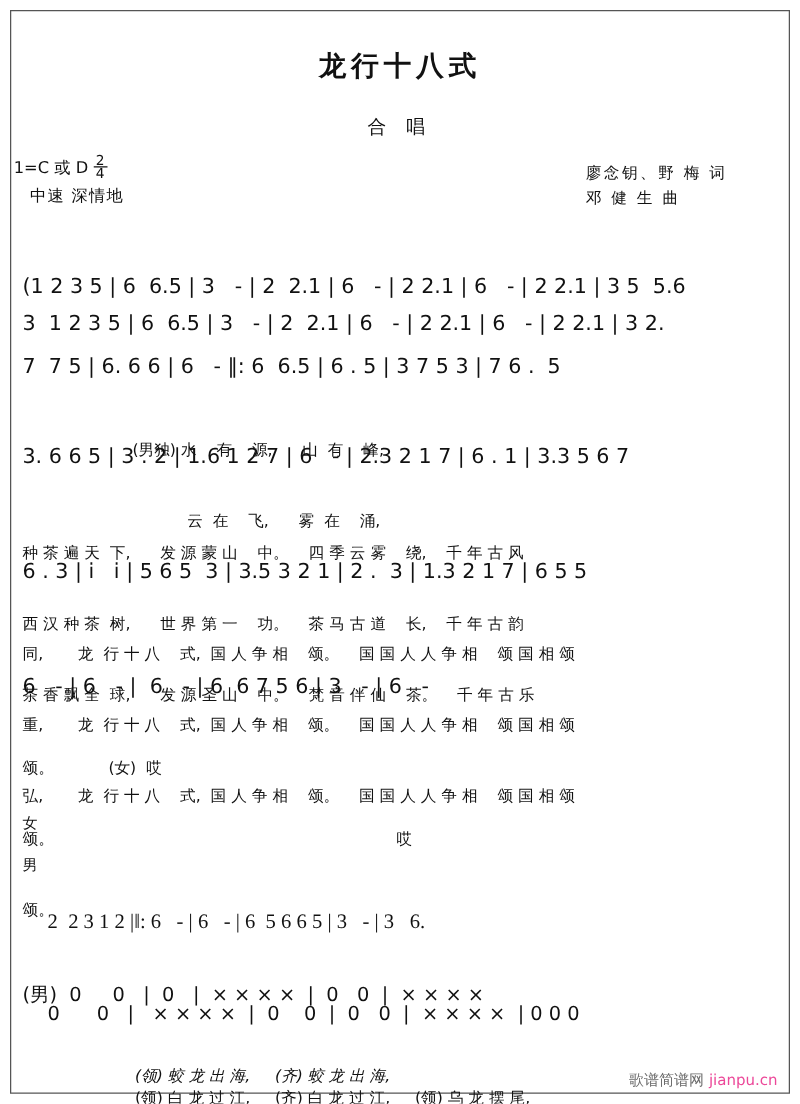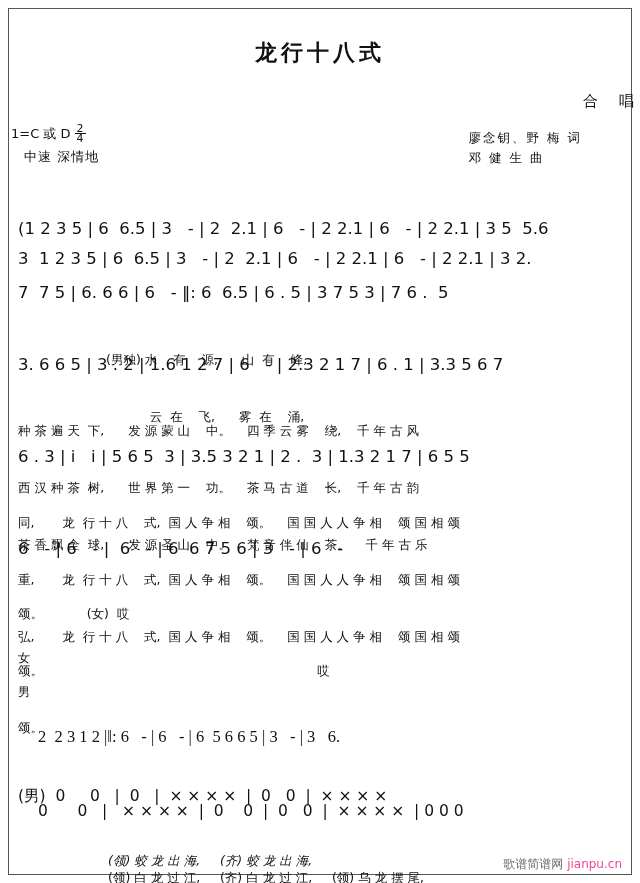--- a/index.html
+++ b/index.html
@@ -19,22 +19,22 @@
     position:absolute;left:8px;top:8px;width:624px;height:867px;
     border:1px solid #555;
     box-sizing:border-box;
   }
   .title{
     position:absolute;left:0;top:38px;width:640px;text-align:center;
     font-family:"DejaVu Sans", sans-serif;
     font-weight:bold;font-size:22px;letter-spacing:4px;color:#111;
   }
   .subtitle{
-    position:absolute;left:0;top:92px;width:640px;text-align:right;
-    font-family:Liberation Mono, monospace;
+    position:absolute;left:0;top:92px;width:640px;text-align:center;
+    font-family:Liberation Sans, sans-serif;
     font-size:15px;letter-spacing:6px;color:#111;
   }
   .keyline{
     position:absolute;left:11px;top:124px;
     font-family:"DejaVu Sans", sans-serif;font-size:13px;
   }
   .keyline .frac{
     display:inline-block;vertical-align:-4px;text-align:center;
     line-height:9px;font-size:11px;margin-left:4px;
   }
@@ -107,21 +107,21 @@
     </div>
 
     <div class="sysrow" style="height:72px;">
       <div class="notes">7  7 5 | 6. 6 6 | 6   - ‖: 6  6.5 | 6 . 5 | 3 7 5 3 | 7 6 .  5</div>
       <div class="lyr" style="margin-top:4px;margin-left:88px;">(男独) 水    有    源,      山  有    峰,</div>
       <div class="lyr" style="margin-left:88px;">           云  在    飞,      雾  在    涌,</div>
     </div>
 
     <div class="sysrow" style="height:92px;">
       <div class="notes">3. 6 6 5 | 3 . 2 | 1.6 1 2 7 | 6   - | 2.3 2 1 7 | 6 . 1 | 3.3 5 6 7</div>
-      <div class="lyr" style="margin-top:3px;">种 茶 遍 天  下,      发 源 蒙 山    中。    四 季 云 雾    绕,    千 年 古 风</div>
+      <div class="lyr" style="margin-top:14px;">种 茶 遍 天  下,      发 源 蒙 山    中。    四 季 云 雾    绕,    千 年 古 风</div>
       <div class="lyr">西 汉 种 茶  树,      世 界 第 一    功。    茶 马 古 道    长,    千 年 古 韵</div>
       <div class="lyr">茶 香 飘 全  球,      发 源 圣 山    中。    梵 音 伴 仙    茶。    千 年 古 乐</div>
     </div>
 
     <div class="sysrow" style="height:92px;">
       <div class="notes">6 . 3 | i   i | 5 6 5  3 | 3.5 3 2 1 | 2 .  3 | 1.3 2 1 7 | 6 5 5</div>
       <div class="lyr" style="margin-top:3px;">同,       龙  行 十 八    式,  国 人 争 相    颂。    国 国 人 人 争 相    颂 国 相 颂</div>
       <div class="lyr">重,       龙  行 十 八    式,  国 人 争 相    颂。    国 国 人 人 争 相    颂 国 相 颂</div>
       <div class="lyr">弘,       龙  行 十 八    式,  国 人 争 相    颂。    国 国 人 人 争 相    颂 国 相 颂</div>
     </div>

